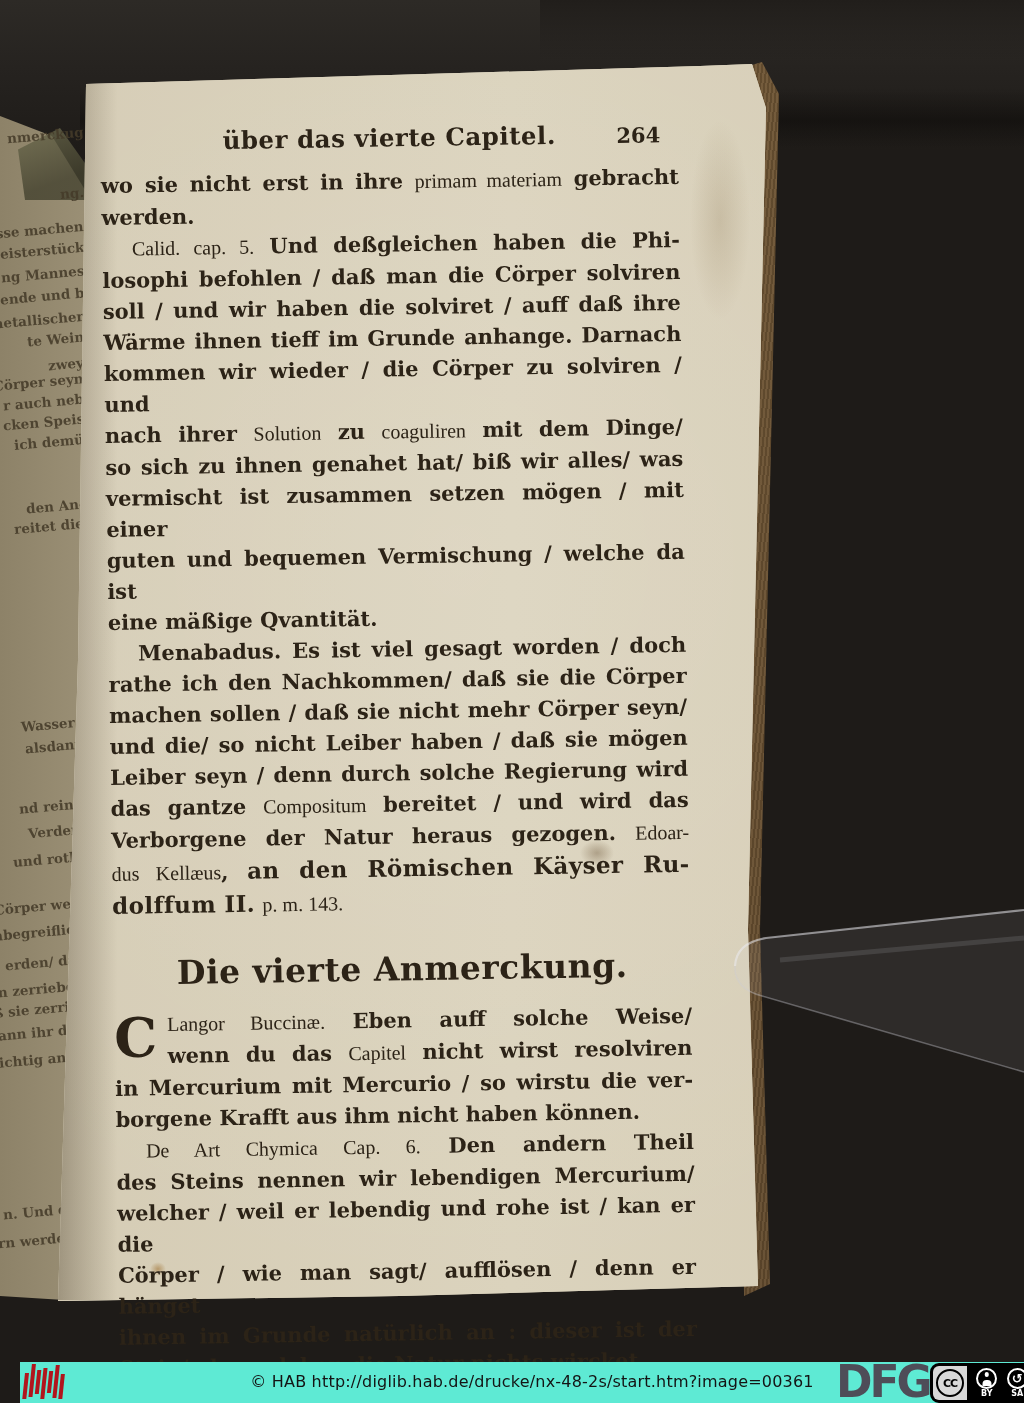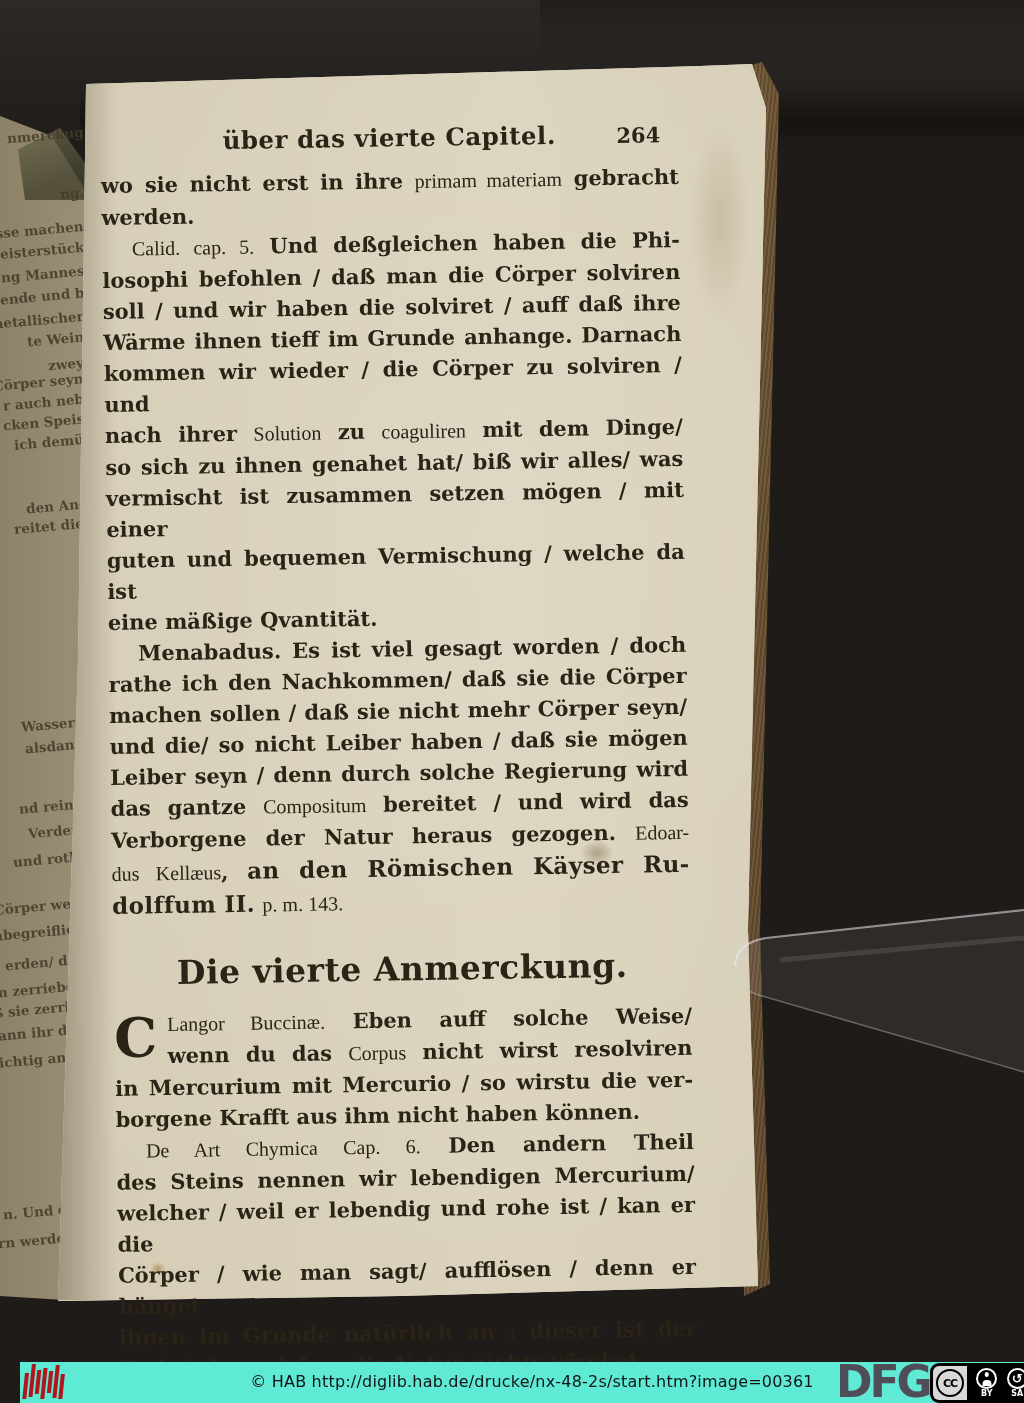--- a/index.html
+++ b/index.html
@@ -222,21 +222,21 @@
         <div class="line j"><span class="f">Leiber seyn / denn durch solche Regierung wird</span></div>
         <div class="line j"><span class="f">das gantze </span><span class="a">Compositum</span><span class="f"> bereitet / und wird das</span></div>
         <div class="line j"><span class="f">Verborgene der Natur heraus gezogen. </span><span class="a">Edoar-</span></div>
         <div class="line j"><span class="a">dus Kellæus</span><span class="f">, </span><span class="b">an den Römischen Käyser Ru-</span></div>
         <div class="line"><span class="b">dolffum II.</span><span class="f">  </span><span class="a">p. m. 143.</span></div>
       </div>
       <div class="heading">Die vierte Anmerckung.</div>
       <div class="block">
         <span class="dropcap">C</span>
         <div class="line j"><span class="a">Langor Buccinæ.</span><span class="f">  Eben auff solche Weise/</span></div>
-        <div class="line j"><span class="f">wenn du das </span><span class="a">Corpus</span><span class="f"> nicht wirst resolviren</span></div>
+        <div class="line j"><span class="f">wenn du das </span><span class="a">Capitel</span><span class="f"> nicht wirst resolviren</span></div>
         <div class="line j"><span class="f">in Mercurium mit Mercurio / so wirstu die ver-</span></div>
         <div class="line"><span class="f">borgene Krafft aus ihm nicht haben können.</span></div>
       </div>
       <div class="block">
         <div class="line j ind"><span class="a">De Art Chymica Cap. 6.</span><span class="f"> Den andern Theil</span></div>
         <div class="line j"><span class="f">des Steins nennen wir lebendigen Mercurium/</span></div>
         <div class="line j"><span class="f">welcher / weil er lebendig und rohe ist / kan er die</span></div>
         <div class="line j"><span class="f">Cörper / wie man sagt/ aufflösen / denn er hänget</span></div>
         <div class="line j"><span class="f">ihnen im Grunde natürlich an :  dieser ist der</span></div>
         <div class="line"><span class="f">Stein/ ohn welchen die Natur nichts wircket.</span></div>

